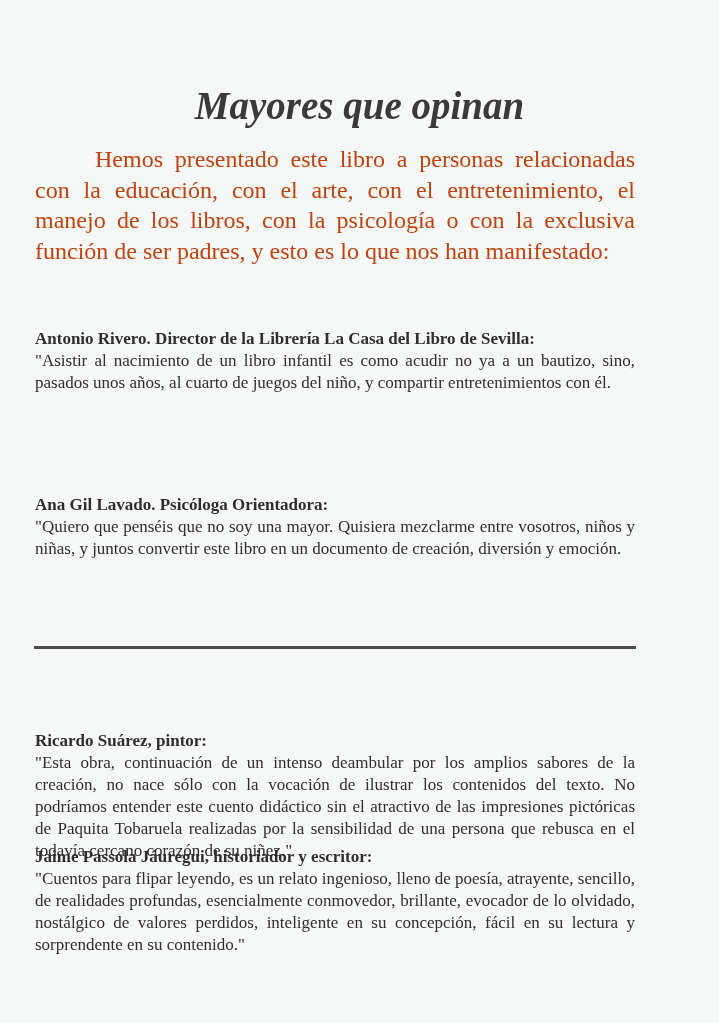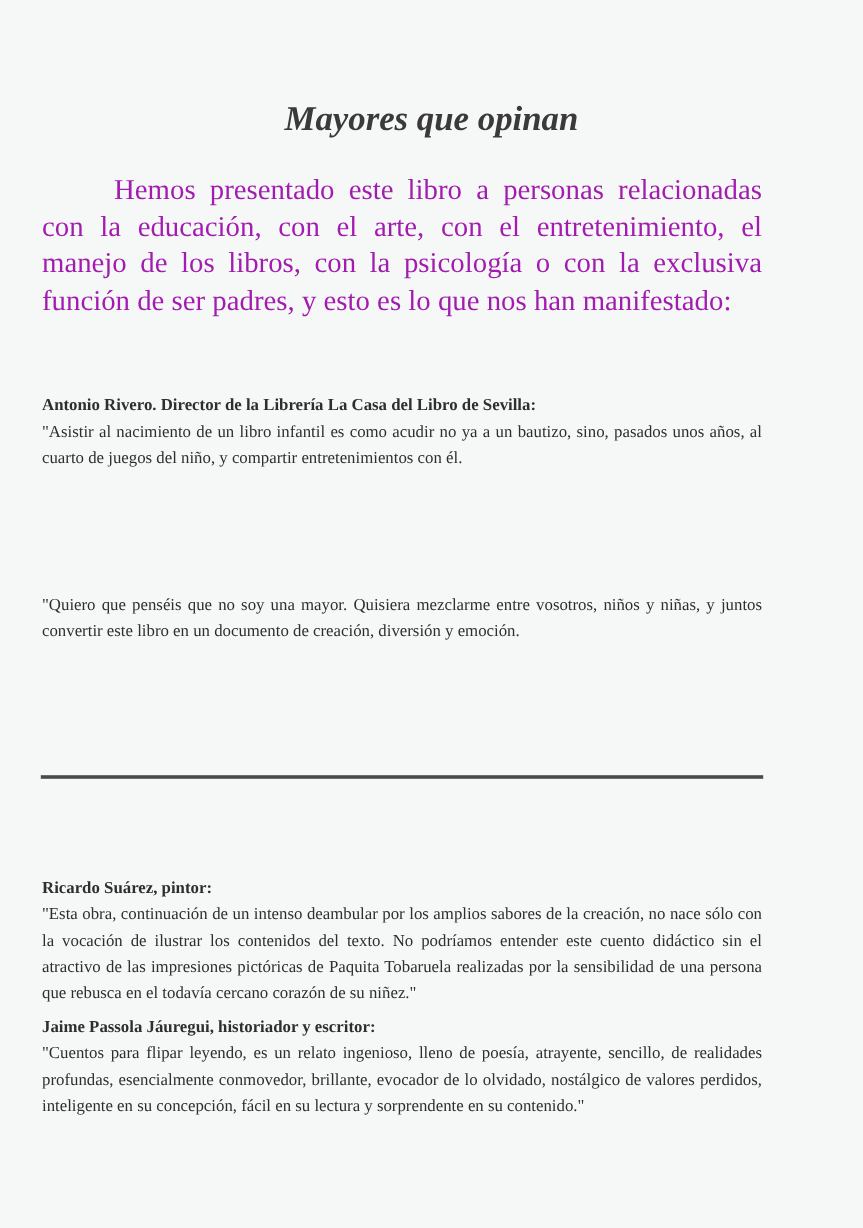--- a/index.html
+++ b/index.html
@@ -7,29 +7,29 @@
     width: 719px; height: 1023px; overflow: hidden;
     background: #f6f8f7;
     font-family: "Liberation Serif", serif;
     color: #2e2e2e;
     position: relative;
   }
   .title {
     position: absolute; left: 0; width: 719px; top: 83px;
     text-align: center;
     font-style: italic; font-weight: bold;
-    font-size: 29px; color: #3a3a3a;
+    font-size: 39px; color: #3a3a3a;
   }
   .intro {
     position: absolute; left: 35px; width: 600px; top: 144px;
     font-size: 24px; line-height: 30.5px;
     text-align: justify; text-indent: 60px;
-    color: #a21caf;
+    color: #c2410c;
   }
-  .entry { position: absolute; left: 35px; width: 600px; font-size: 14px; line-height: 22px; color: #2e2e2e; }
+  .entry { position: absolute; left: 35px; width: 600px; font-size: 17px; line-height: 22px; color: #2e2e2e; }
   .entry .author { font-weight: bold; display: block; }
   .entry p { margin: 0; text-align: justify; }
   .entry p.indent { text-indent: 57px; }
   .e1 { top: 328px; }
   .e2 { top: 494px; }
   .e3 { top: 682px; margin-top: 48px; }
   .e4 { top: 846px; }
   .divider {
     position: absolute; left: 34px; width: 602px; top: 646px; height: 3px;
     background: #4a4a4a;
@@ -41,20 +41,21 @@
 <h1 class="title" style="margin:0;">Mayores que opinan</h1>
 
 <p class="intro" style="margin:0;">Hemos presentado este libro a personas relacionadas con la educación, con el arte, con el entretenimiento, el manejo de los libros, con la psicología o con la exclusiva función de ser padres, y esto es lo que nos han manifestado:</p>
 
 <div class="entry e1">
   <span class="author">Antonio Rivero. Director de la Librería La Casa del Libro de Sevilla:</span>
   <p>"Asistir al nacimiento de un libro infantil es como acudir no ya a un bautizo, sino, pasados unos años, al cuarto de juegos del niño, y compartir entretenimientos con él.</p>
 </div>
 
 <div class="entry e2">
+  <span class="author">Ana Gil Lavado. Psicóloga Orientadora:</span>
   <p>"Quiero que penséis que no soy una mayor. Quisiera mezclarme entre vosotros, niños y niñas, y juntos convertir este libro en un documento de creación, diversión y emoción.</p>
 </div>
 
 <div class="divider"></div>
 
 <div class="entry e3">
   <span class="author">Ricardo Suárez, pintor:</span>
   <p>"Esta obra, continuación de un intenso deambular por los amplios sabores de la creación, no nace sólo con la vocación de ilustrar los contenidos del texto. No podríamos entender este cuento didáctico sin el atractivo de las impresiones pictóricas de Paquita Tobaruela realizadas por la sensibilidad de una persona que rebusca en el todavía cercano corazón de su niñez."</p>
 </div>
 

